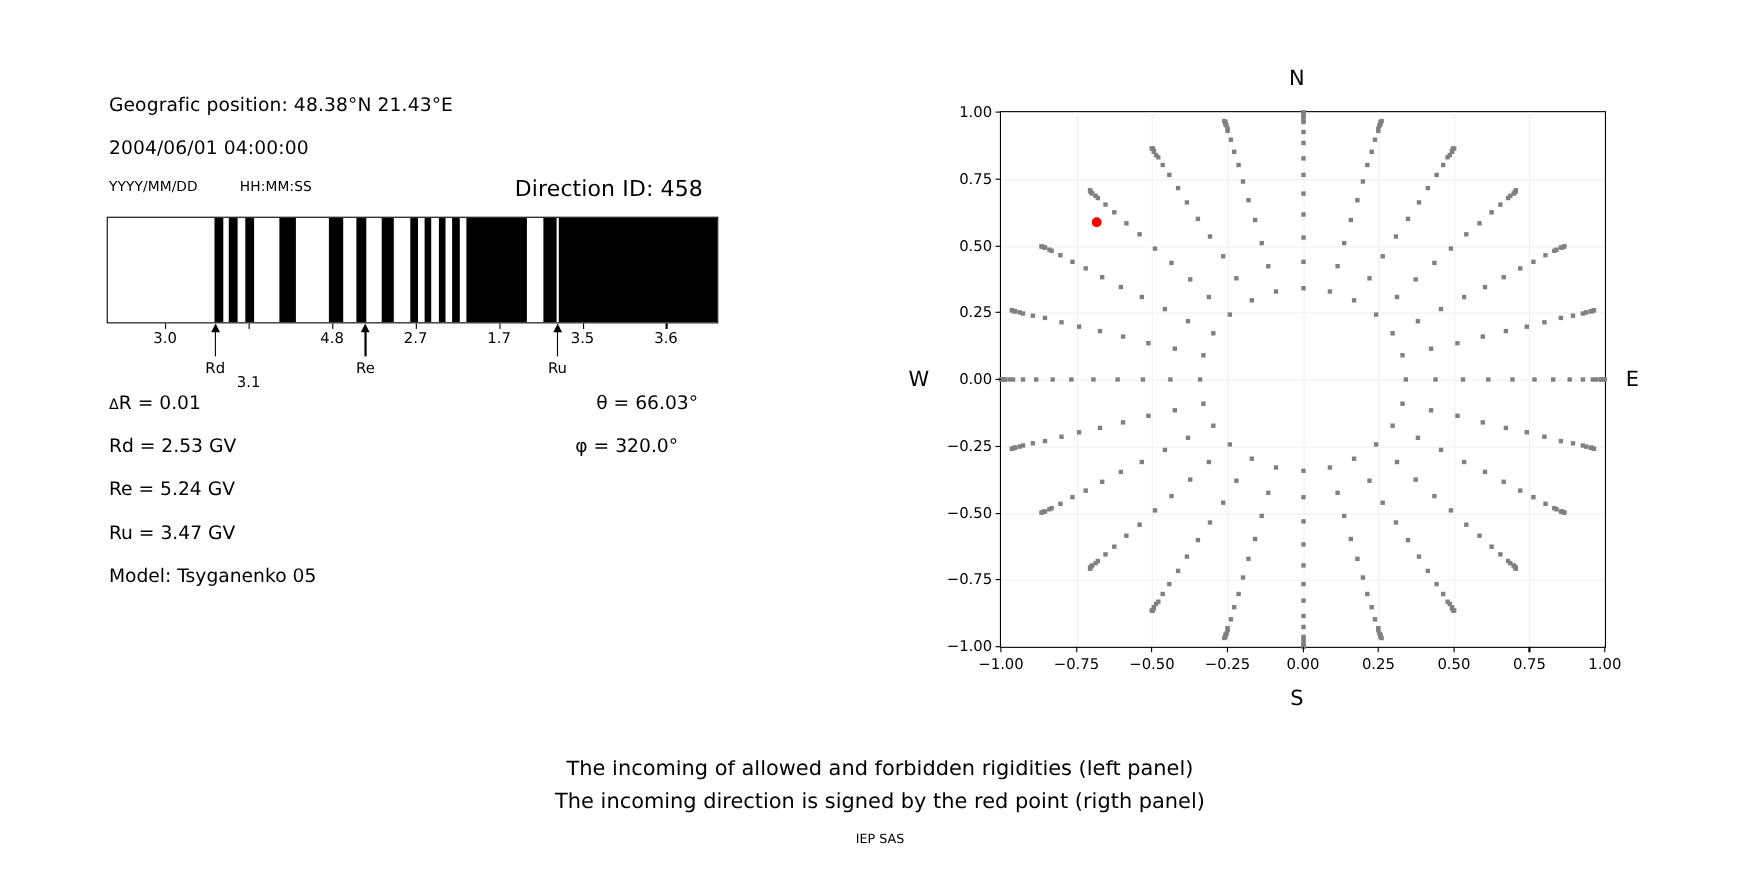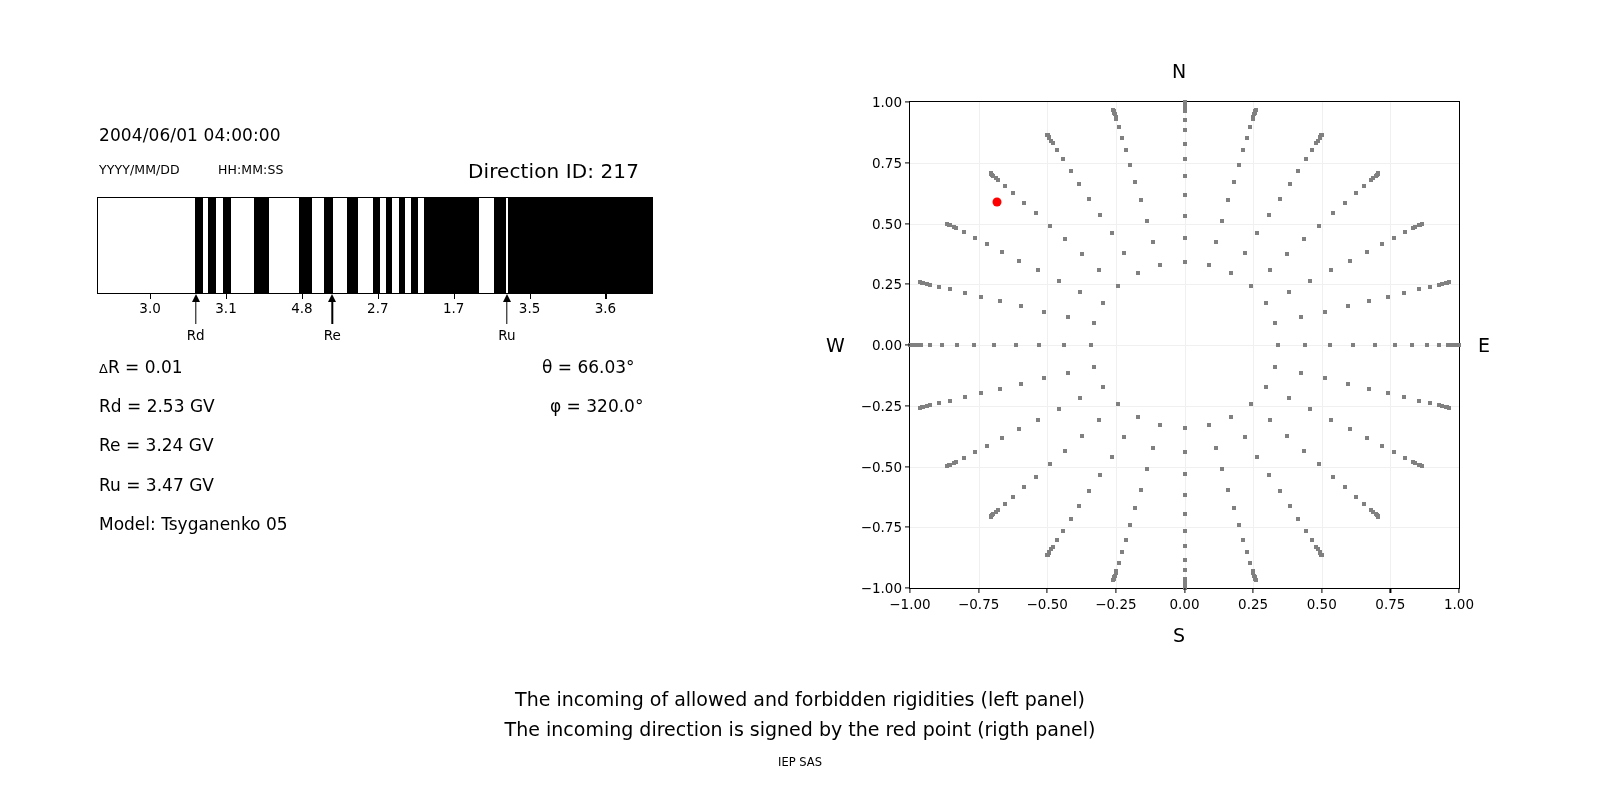--- a/index.html
+++ b/index.html
@@ -188,28 +188,29 @@
   }
   #caption-line-1 { top: 688px; }
   #caption-line-2 { top: 718px; }
   #footer-credit  { top: 755px; font-size: 11.5px; }
 </style>
 </head>
 <body>
 
 <div id="left-panel" class="abs">
 
+  <div class="info-line" id="geo-position">Geografic position: 48.38°N 21.43°E</div>
 
   <div class="info-line" id="datetime">2004/06/01 04:00:00</div>
 
   <div class="info-line" id="fmt-date">YYYY/MM/DD</div>
 
   <div class="info-line" id="fmt-time">HH:MM:SS</div>
 
-  <div class="info-line" id="direction-id">Direction ID: 217</div>
+  <div class="info-line" id="direction-id">Direction ID: 458</div>
 
   <div id="spectrum-plot" class="abs">
       <div class="band" style="left: 97.1397px; width: 7.58904px; background: rgb(0, 0, 0);"></div>
       <div class="band" style="left: 110.041px; width: 7.58904px; background: rgb(0, 0, 0);"></div>
       <div class="band" style="left: 125.219px; width: 7.58904px; background: rgb(0, 0, 0);"></div>
       <div class="band" style="left: 155.575px; width: 15.1781px; background: rgb(0, 0, 0);"></div>
       <div class="band" style="left: 201.11px; width: 12.9014px; background: rgb(0, 0, 0);"></div>
       <div class="band" style="left: 226.153px; width: 9.10685px; background: rgb(0, 0, 0);"></div>
       <div class="band" style="left: 248.921px; width: 10.6247px; background: rgb(0, 0, 0);"></div>
       <div class="band" style="left: 274.723px; width: 7.58904px; background: rgb(0, 0, 0);"></div>
@@ -218,21 +219,21 @@
       <div class="band" style="left: 313.427px; width: 6.83014px; background: rgb(0, 0, 0);"></div>
       <div class="band" style="left: 326.329px; width: 54.6411px; background: rgb(0, 0, 0);"></div>
       <div class="band" style="left: 396.148px; width: 12.1425px; background: rgb(0, 0, 0);"></div>
       <div class="band" style="left: 409.808px; width: 144.192px; background: rgb(0, 0, 0);"></div>
     </div>
 
   <div id="spectrum-axis" class="abs">
       <div class="tickmark" style="left: 53.1233px;"></div>
       <div class="ticklabel" style="left: 53.1233px;">3.0</div>
       <div class="tickmark" style="left: 129.014px;"></div>
-      <div class="ticklabel" style="left: 129.014px;">3.1</div>
+      <div class="ticklabel" style="left: 129.014px; margin-top: 40px;">3.1</div>
       <div class="tickmark" style="left: 204.904px;"></div>
       <div class="ticklabel" style="left: 204.904px;">4.8</div>
       <div class="tickmark" style="left: 280.795px;"></div>
       <div class="ticklabel" style="left: 280.795px;">2.7</div>
       <div class="tickmark" style="left: 356.685px;"></div>
       <div class="ticklabel" style="left: 356.685px;">1.7</div>
       <div class="tickmark" style="left: 432.575px;"></div>
       <div class="ticklabel" style="left: 432.575px;">3.5</div>
       <div class="tickmark" style="left: 508.466px;"></div>
       <div class="ticklabel" style="left: 508.466px;">3.6</div>
@@ -250,29 +251,29 @@
         <div class="rarrow-line"></div>
         <div class="rarrow-head"></div>
         <div class="rarrow-label">Ru</div>
       </div>
     </div>
 
   <div class="param" style="left:99px; top:357px;"><span class="param-delta">Δ</span><span>R = 0.01</span></div>
 
   <div class="param" style="left:99px; top:396px;">Rd = 2.53 GV</div>
 
-  <div class="param" style="left:99px; top:435px;">Re = 3.24 GV</div>
+  <div class="param" style="left:99px; top:435px;">Re = 5.24 GV</div>
 
   <div class="param" style="left:99px; top:475px;">Ru = 3.47 GV</div>
 
   <div class="param" style="left:99px; top:514px;">Model: Tsyganenko 05</div>
 
   <div class="param" style="left:542px; top:357px;">θ = 66.03°</div>
 
-  <div class="param" style="left:550px; top:396px;">φ = 320.0°</div>
+  <div class="param" style="left:523px; top:396px;">φ = 320.0°</div>
 </div>
 
 <div id="right-panel" class="abs">
   <div id="polar-plot">
     <div id="red-point" style="left: 87.0165px; top: 100.116px; background: rgb(255, 0, 0); width: 9px; height: 9px;"></div>
   <div class="gridline-v" style="left: 68.625px; background: rgb(240, 240, 240);"></div>
       <div class="gridline-v" style="left: 137.25px; background: rgb(240, 240, 240);"></div>
       <div class="gridline-v" style="left: 205.875px; background: rgb(240, 240, 240);"></div>
       <div class="gridline-v" style="left: 274.5px; background: rgb(240, 240, 240);"></div>
       <div class="gridline-v" style="left: 343.125px; background: rgb(240, 240, 240);"></div>

